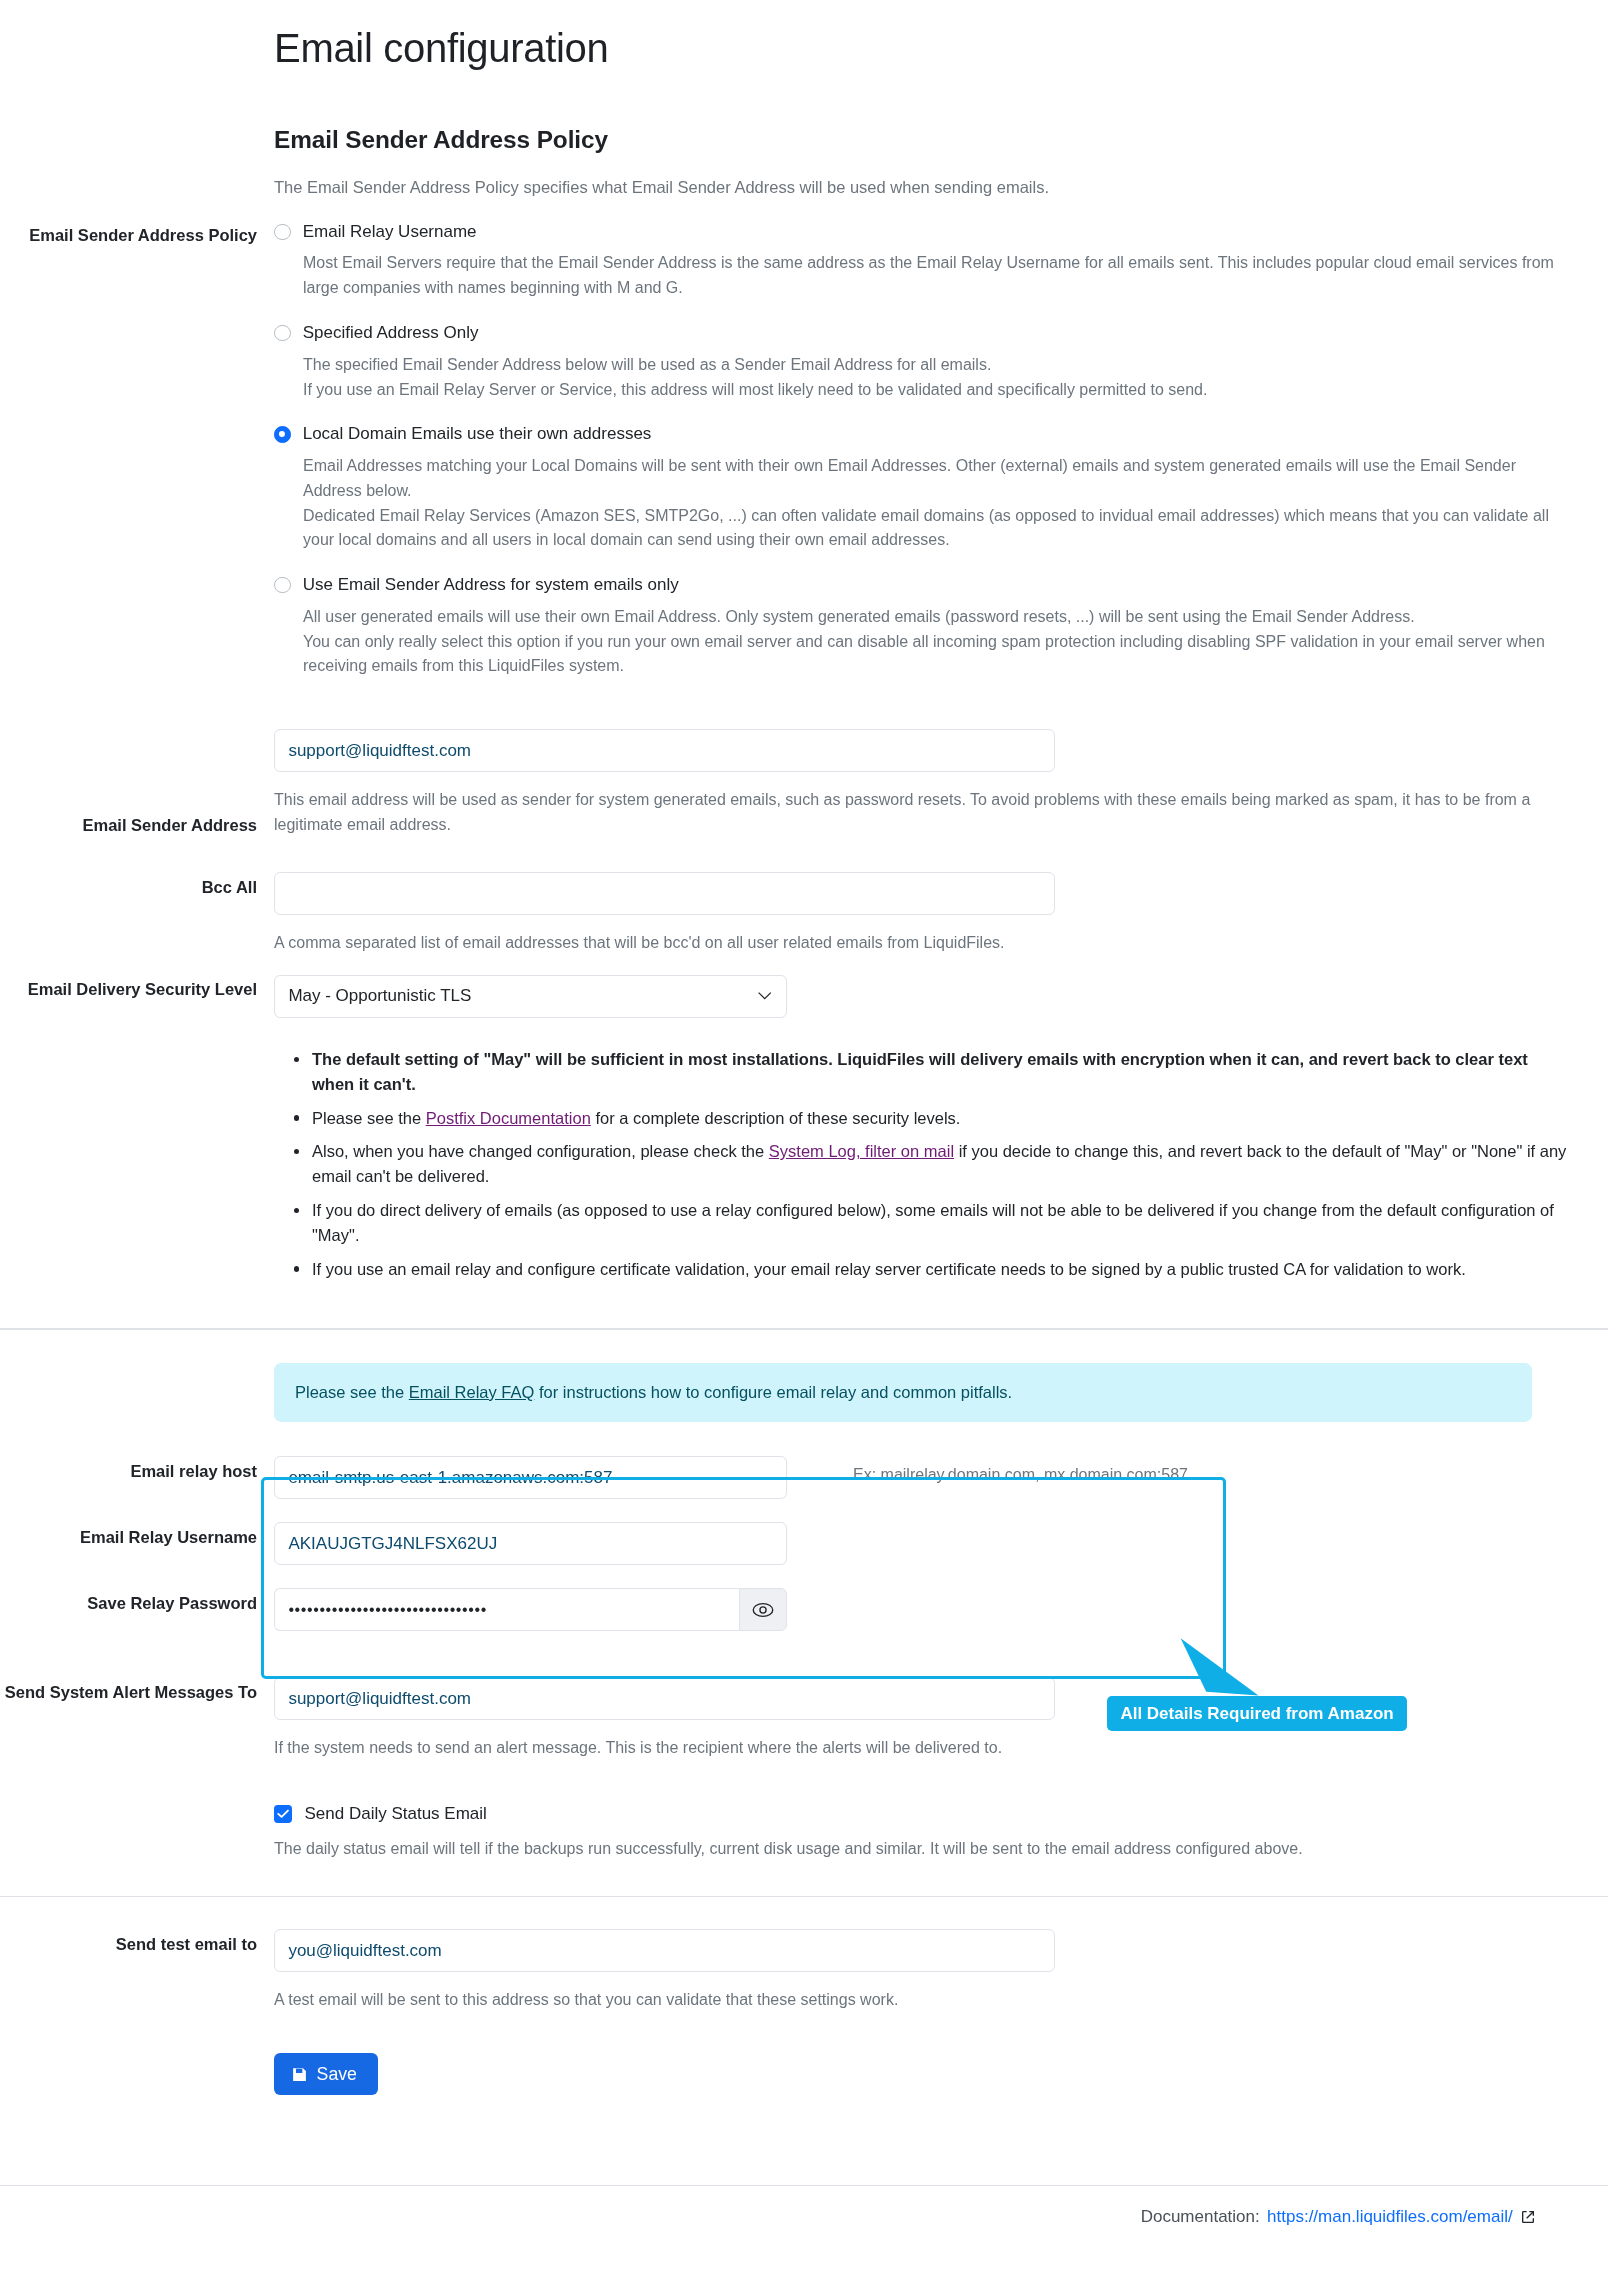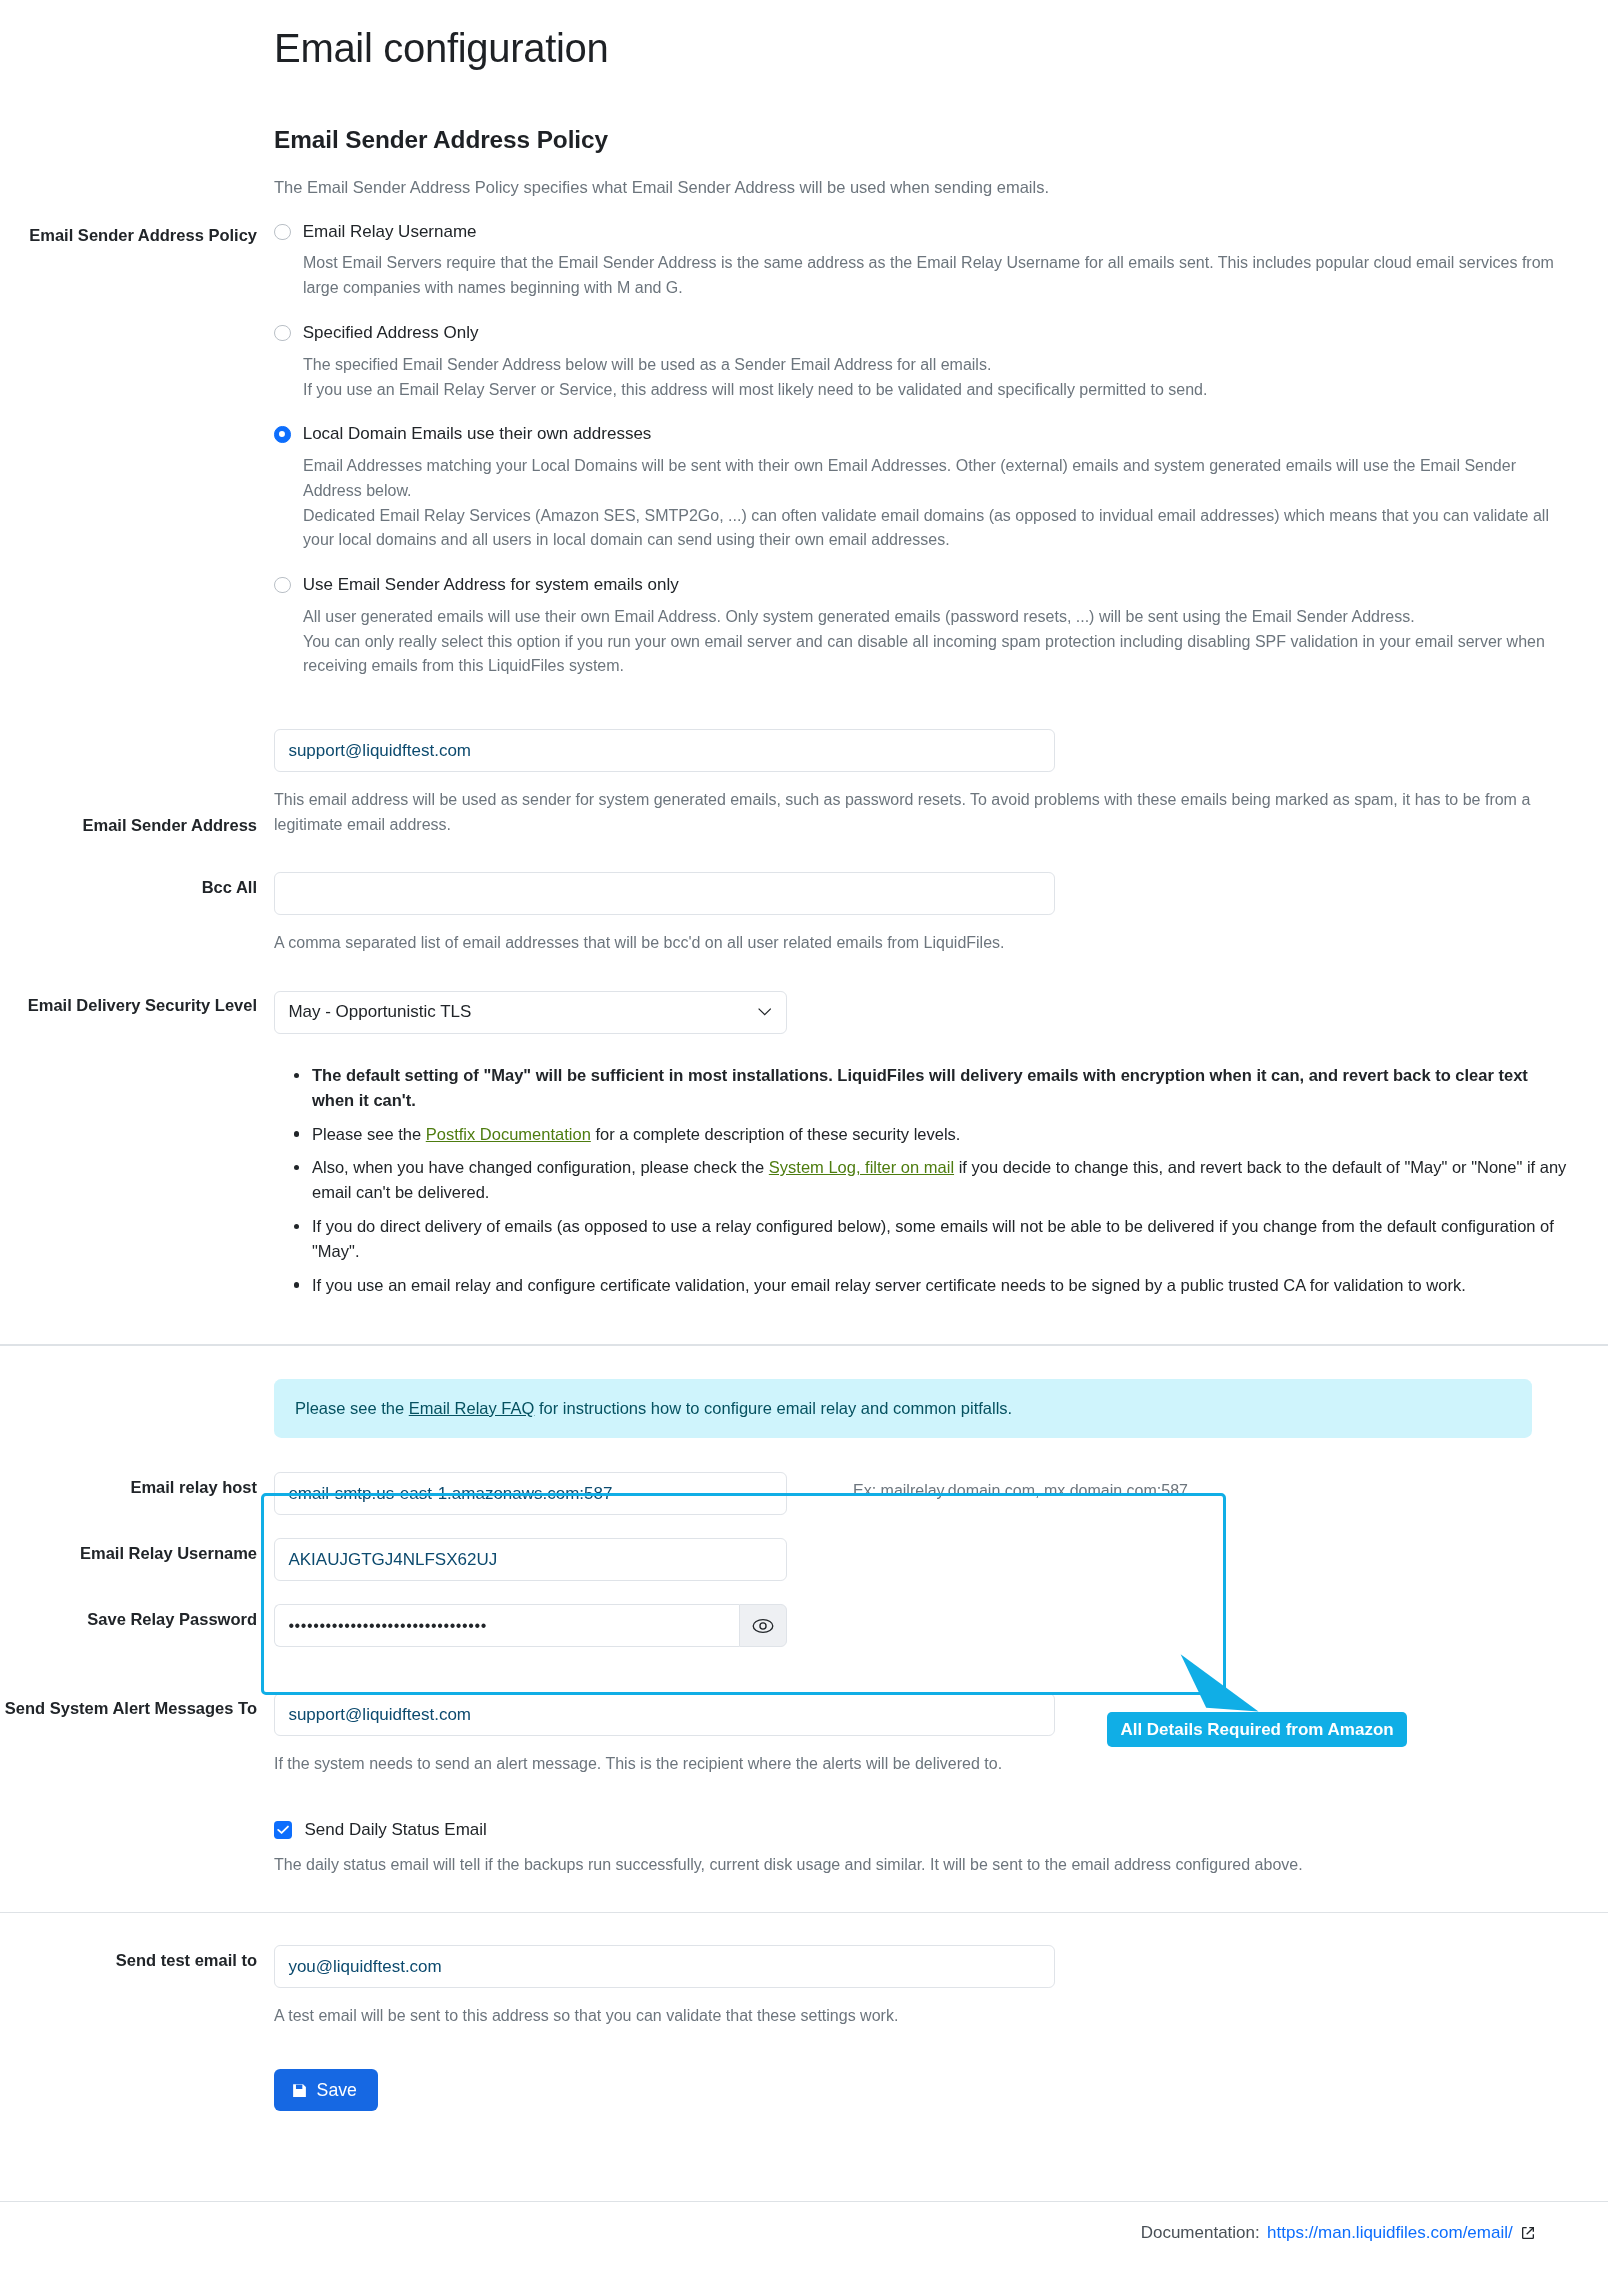--- a/index.html
+++ b/index.html
@@ -183,21 +183,21 @@
   ul.info-list li::before {
     content: "";
     position: absolute;
     left: -18.3px; top: 9.8px;
     width: 5.5px; height: 5.5px;
     background: #212529;
     border-radius: 50%;
   }
   ul.info-list li.bold { font-weight: 700; }
   a.link {
-    color: #4d7c0f;
+    color: #701a75;
     text-decoration: underline;
   }
 
   
   .divider {
     height: 1.2px;
     background: #dee2e6;
     width: 1609px;
     margin: 0;
   }
@@ -408,21 +408,21 @@
   </div>
 
   <div class="form-row" style="margin-top:34px;">
     <div class="form-label">Bcc All</div>
     <div class="form-field">
       <input class="text-input w-lg" type="text" value="" style="">
       <div class="help-text">A comma separated list of email addresses that will be bcc'd on all user related emails from LiquidFiles.</div>
     </div>
   </div>
 
-  <div class="form-row" style="margin-top:35px;">
+  <div class="form-row" style="margin-top:19px;">
     <div class="form-label">Email Delivery Security Level</div>
     <div class="form-field">
       <div class="select-wrap">
         <div class="select-box">
           <span>May - Opportunistic TLS</span>
         </div>
         <span class="chev">
           <svg width="13.4" height="7.3" viewBox="0 0 22 12">
               <path d="M1 1 L11 11 L21 1" stroke="#212529" stroke-width="2" fill="none"></path>
             </svg>

